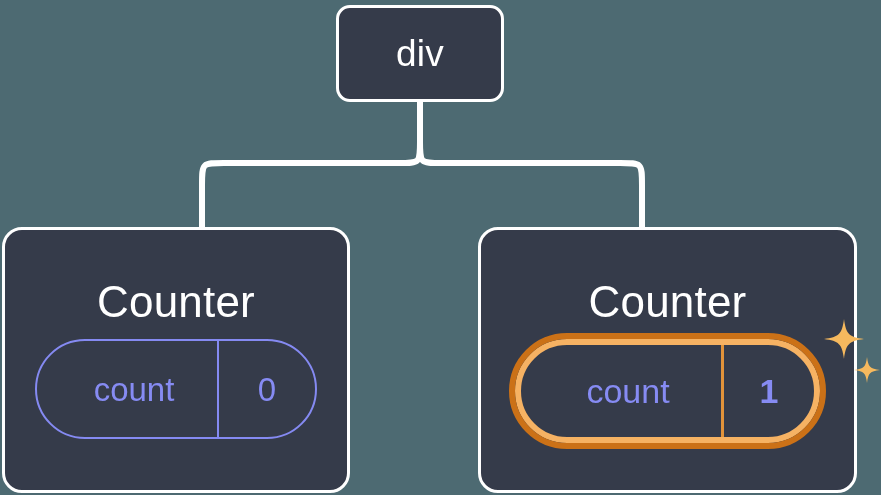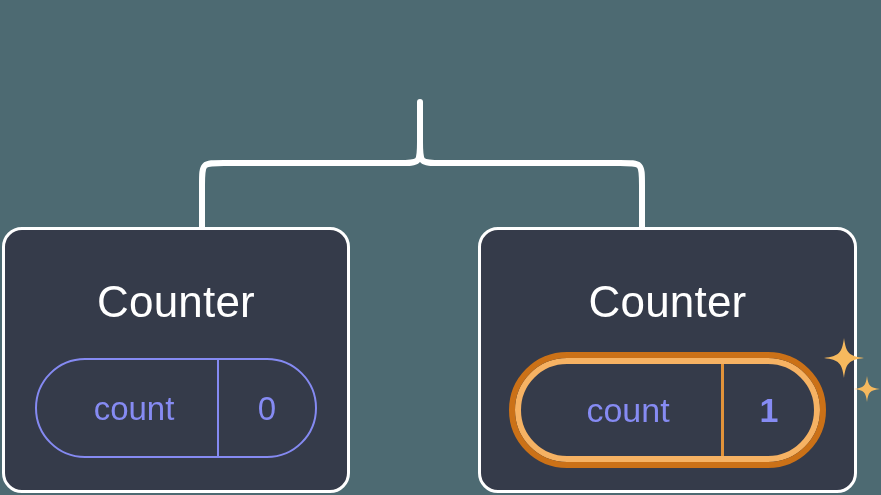--- a/index.html
+++ b/index.html
@@ -71,21 +71,21 @@
     color: #ffffff;
     font-size: 44px;
     line-height: 1;
     margin-top: 50px;
     letter-spacing: 0.2px;
   }
 
   
   .pill-wrap {
     position: relative;
-    margin-top: 34px;
+    margin-top: 15px;
   }
   .pill {
     box-sizing: border-box;
     display: flex;
     align-items: stretch;
     background: transparent;
     border: 2px solid #858af2;
     border-radius: 999px;
     height: 100px;
     overflow: hidden;
@@ -143,20 +143,23 @@
 <div id="stage">
 
   <svg id="connectors" viewBox="0 0 881 495" xmlns="http://www.w3.org/2000/svg">
 
     <path d="M 420 102 L 420 142" stroke="#ffffff" stroke-width="6" fill="none" stroke-linecap="round"></path>
 
     <path d="M 420 142 C 420 163, 420 163, 399 163 L 224 163 C 202 163, 202 163, 202 185 L 202 228" stroke="#ffffff" stroke-width="6" fill="none" stroke-linecap="round" stroke-linejoin="round"></path>
     <path d="M 420 142 C 420 163, 420 163, 441 163 L 620 163 C 642 163, 642 163, 642 185 L 642 228" stroke="#ffffff" stroke-width="6" fill="none" stroke-linecap="round" stroke-linejoin="round"></path>
   </svg>
 
+  <div class="node node-root">
+    <span class="node-title">div</span>
+  </div>
 
   <div class="node node-child left">
     <span class="node-title">Counter</span>
 
     <div class="pill-wrap">
       <div class="pill">
         <div class="pill-key">count</div>
         <div class="pill-val">0</div>
       </div>
     </div>

